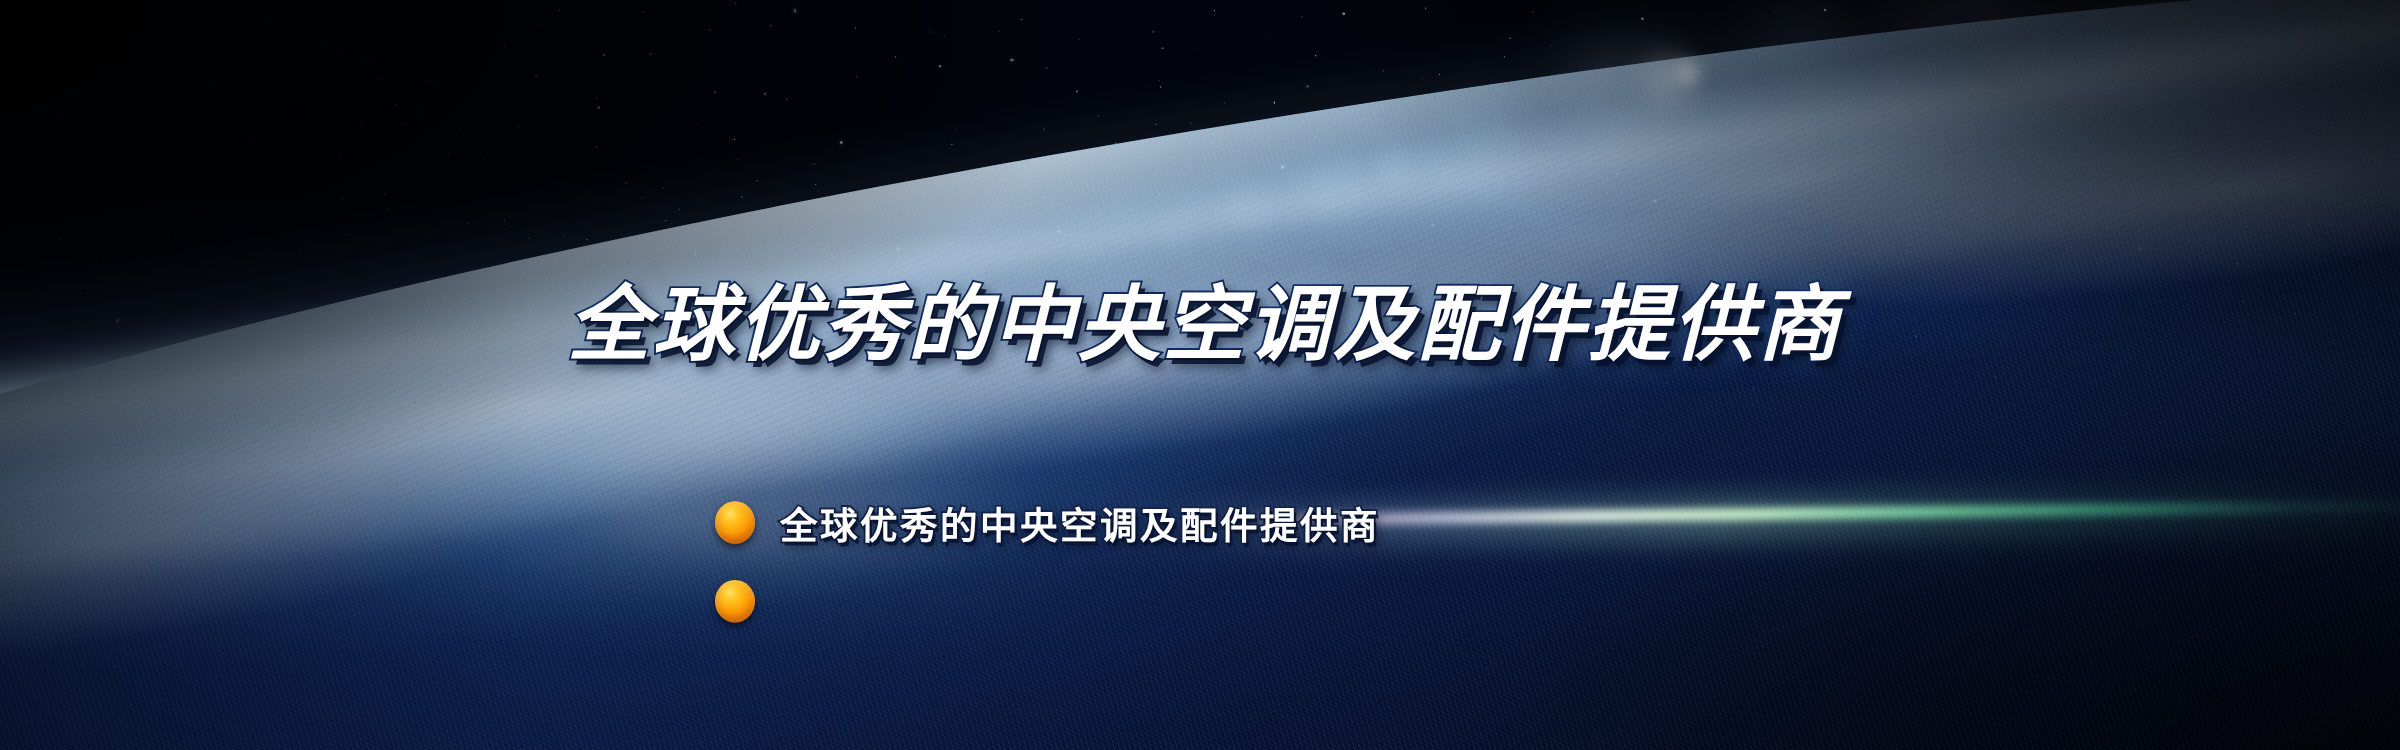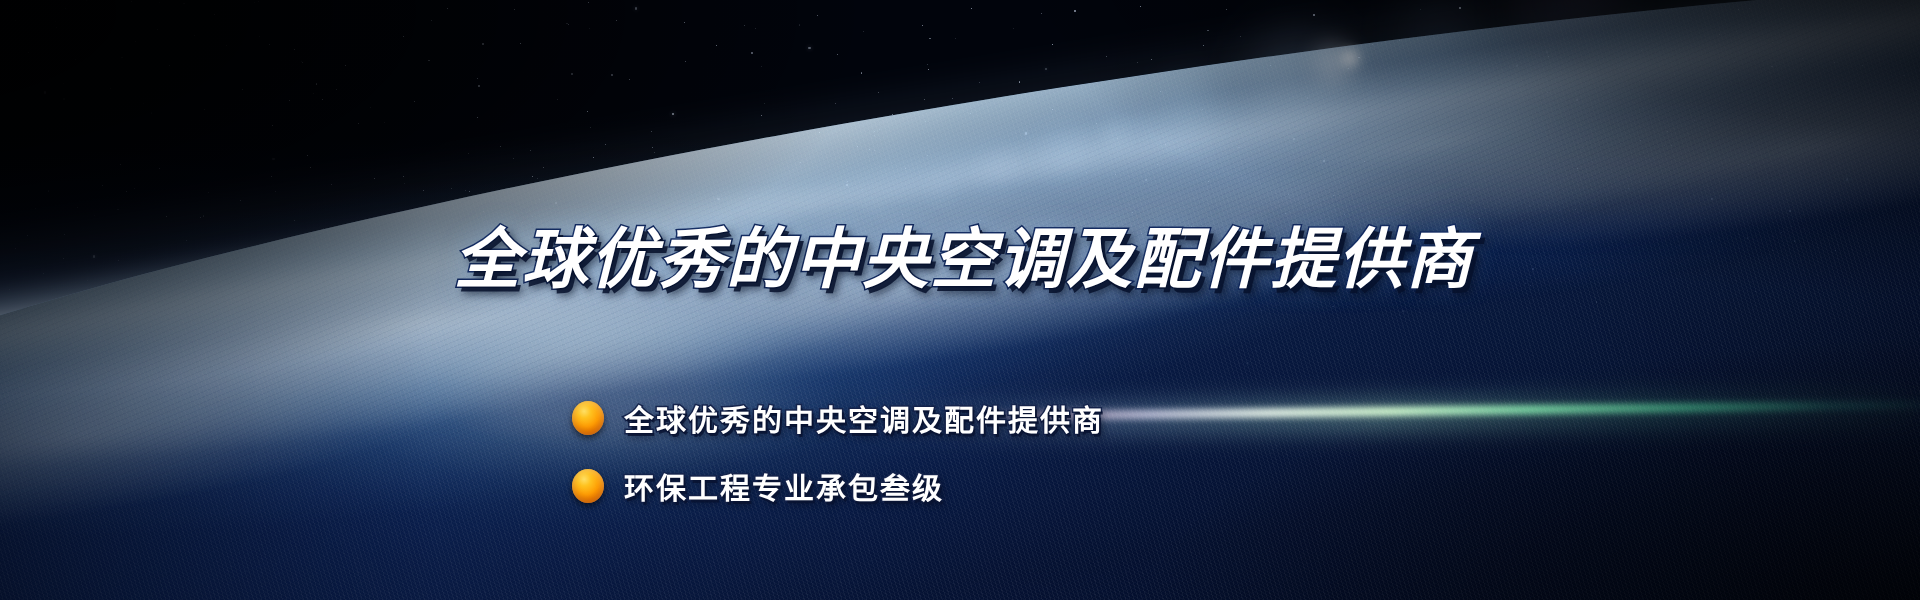--- a/index.html
+++ b/index.html
@@ -832,18 +832,17 @@
 
     <ul class="bullets">
 
       <li class="bullet">
         <span class="dot"></span>
         <span class="bullet-text">全球优秀的中央空调及配件提供商</span>
       </li>
 
       <li class="bullet">
         <span class="dot"></span>
-        <span class="bullet-text">环保工程专业承包叁级</span>
       </li>
 
     </ul>
   </div>
 </div>
 
 </body></html>

